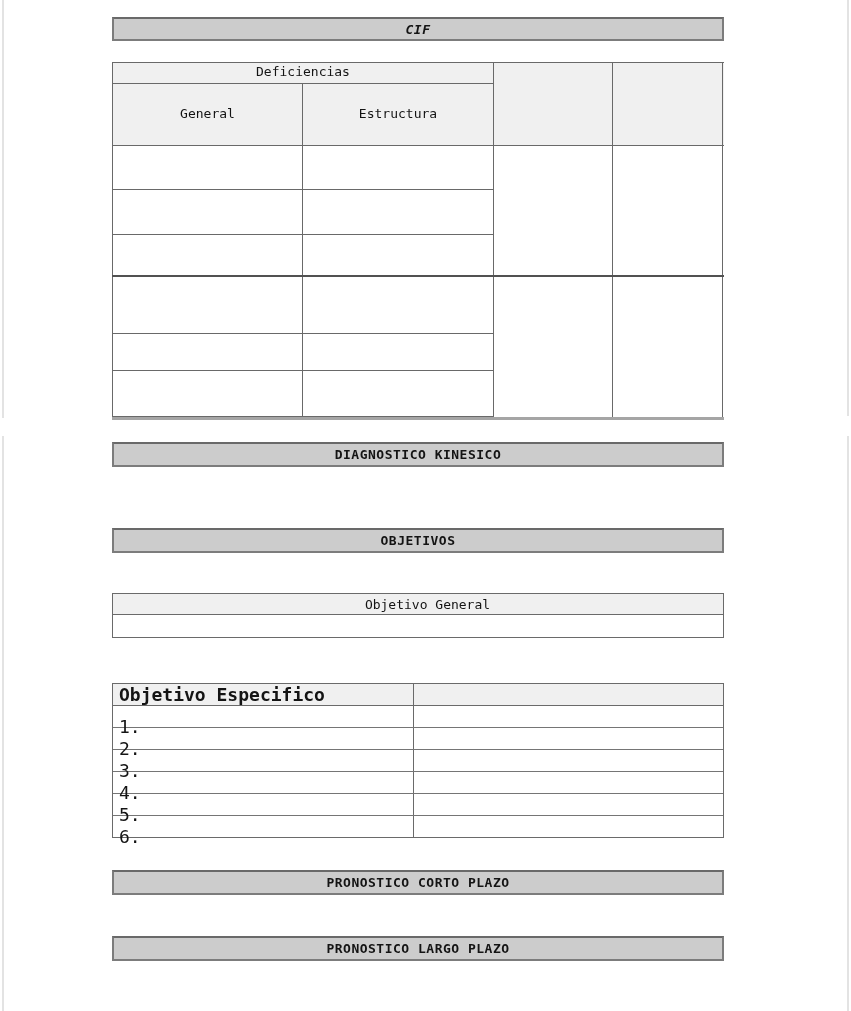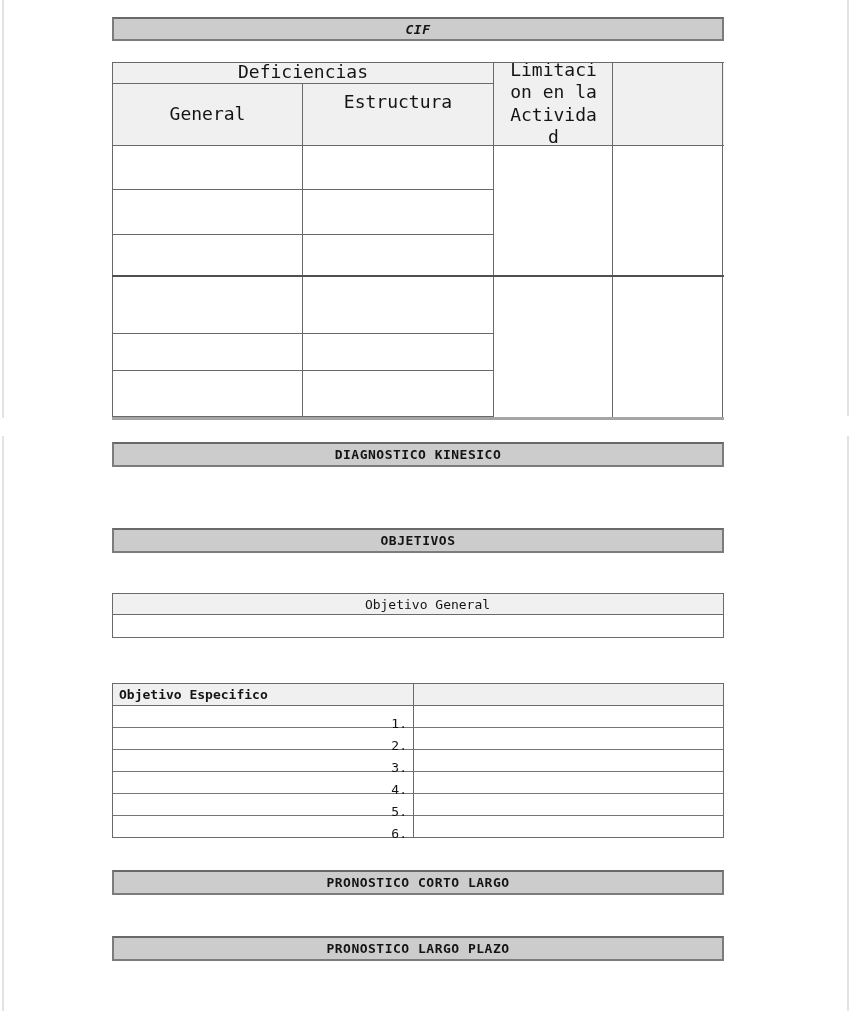--- a/index.html
+++ b/index.html
@@ -23,36 +23,36 @@
 
   
   #cif-table { position:absolute; left:112px; top:62px; width:612px; height:358px; }
   .hfill { position:absolute; background:#f0f0f0; }
   .vl { position:absolute; width:1px; background:#696969; }
   .hl { position:absolute; height:1px; background:#696969; }
   .hl.thick { height:2px; background:#515151; }
   .hl.cut { height:3px; background:#a5a5a5; }
   .cell {
     position:absolute; display:flex; align-items:center; justify-content:center;
-    text-align:center; font-size:18px; line-height:1.25;
+    text-align:center; font-size:13px; line-height:1.25;
   }
   .cell.wrap { overflow-wrap:break-word; word-wrap:break-word; }
   .cell-text { width:100%; overflow-wrap:break-word; }
   .fillable { position:absolute; background:transparent; }
 
   
   .mini-table { position:absolute; left:112px; width:612px; border:1px solid #6a6a6a; background:#fff; }
   .mt-header {
     background:#f0f0f0; border-bottom:1px solid #6a6a6a;
     display:flex; align-items:center;
   }
   .mt-header.center { justify-content:center;padding-left:19px; }
   .row-line { border-bottom:1px solid #757575; display:flex; }
   .row-line:last-child { border-bottom:none; }
-  .colcell { padding:10px 6px; font-size:13px;text-align:right; }
+  .colcell { padding:10px 6px; font-size:18px; }
   .c1 { width:301px; border-right:1px solid #6a6a6a; }
   .c2 { flex:1; }
   .bold { font-weight:bold; }
 </style>
 </head>
 <body>
 
 <div class="page-edge" style="left:2px; top:0; height:418px;"></div>
 <div class="page-edge" style="left:2px; top:436px; height:575px;"></div>
 <div class="page-edge" style="left:847px; top:0; height:416px;"></div>
@@ -65,25 +65,22 @@
 <div id="cif-table">
 
   <div class="hfill" style="left:0; top:0; width:612px; height:83px;"></div>
 
   <div class="cell" style="left:0; top:0; width:382px; height:21px;">
     <span>Deficiencias</span>
   </div>
   <div class="cell" style="left:0; top:21px; width:191px; height:62px;">
     <span>General</span>
   </div>
-  <div class="cell" style="left:191px; top:9px; width:190px; height:62px;">
+  <div class="cell" style="left:191px; top:21px; width:190px; height:62px;">
     <span>Estructura</span>
-  </div>
-  <div class="cell wrap" style="left:382px; top:0; width:119px; height:83px; padding:0 13px;">
-    <span class="cell-text">Limitacion en la Actividad</span>
   </div>
 
   <div class="vl" style="left:0; top:0; height:356px;"></div>
   <div class="vl" style="left:190px; top:21px; height:333px;"></div>
   <div class="vl" style="left:381px; top:0; height:356px;"></div>
   <div class="vl" style="left:500px; top:0; height:356px;"></div>
   <div class="vl" style="left:610px; top:0; height:356px;"></div>
 
   <div class="hl" style="left:0; top:0; width:612px;"></div>
   <div class="hl" style="left:0; top:21px; width:382px;"></div>
@@ -157,18 +154,18 @@
     <div class="colcell c1"><span>5.</span></div>
     <div class="colcell c2"><span></span></div>
   </div>
   <div class="row-line" style="height:22px;">
     <div class="colcell c1"><span>6.</span></div>
     <div class="colcell c2"><span></span></div>
   </div>
 </div>
 
 <div class="bar" style="top:870px;">
-  <span>PRONOSTICO CORTO LARGO</span>
+  <span>PRONOSTICO CORTO PLAZO</span>
 </div>
 
 <div class="bar" style="top:936px;">
   <span>PRONOSTICO LARGO PLAZO</span>
 </div>
 
 </body></html>

